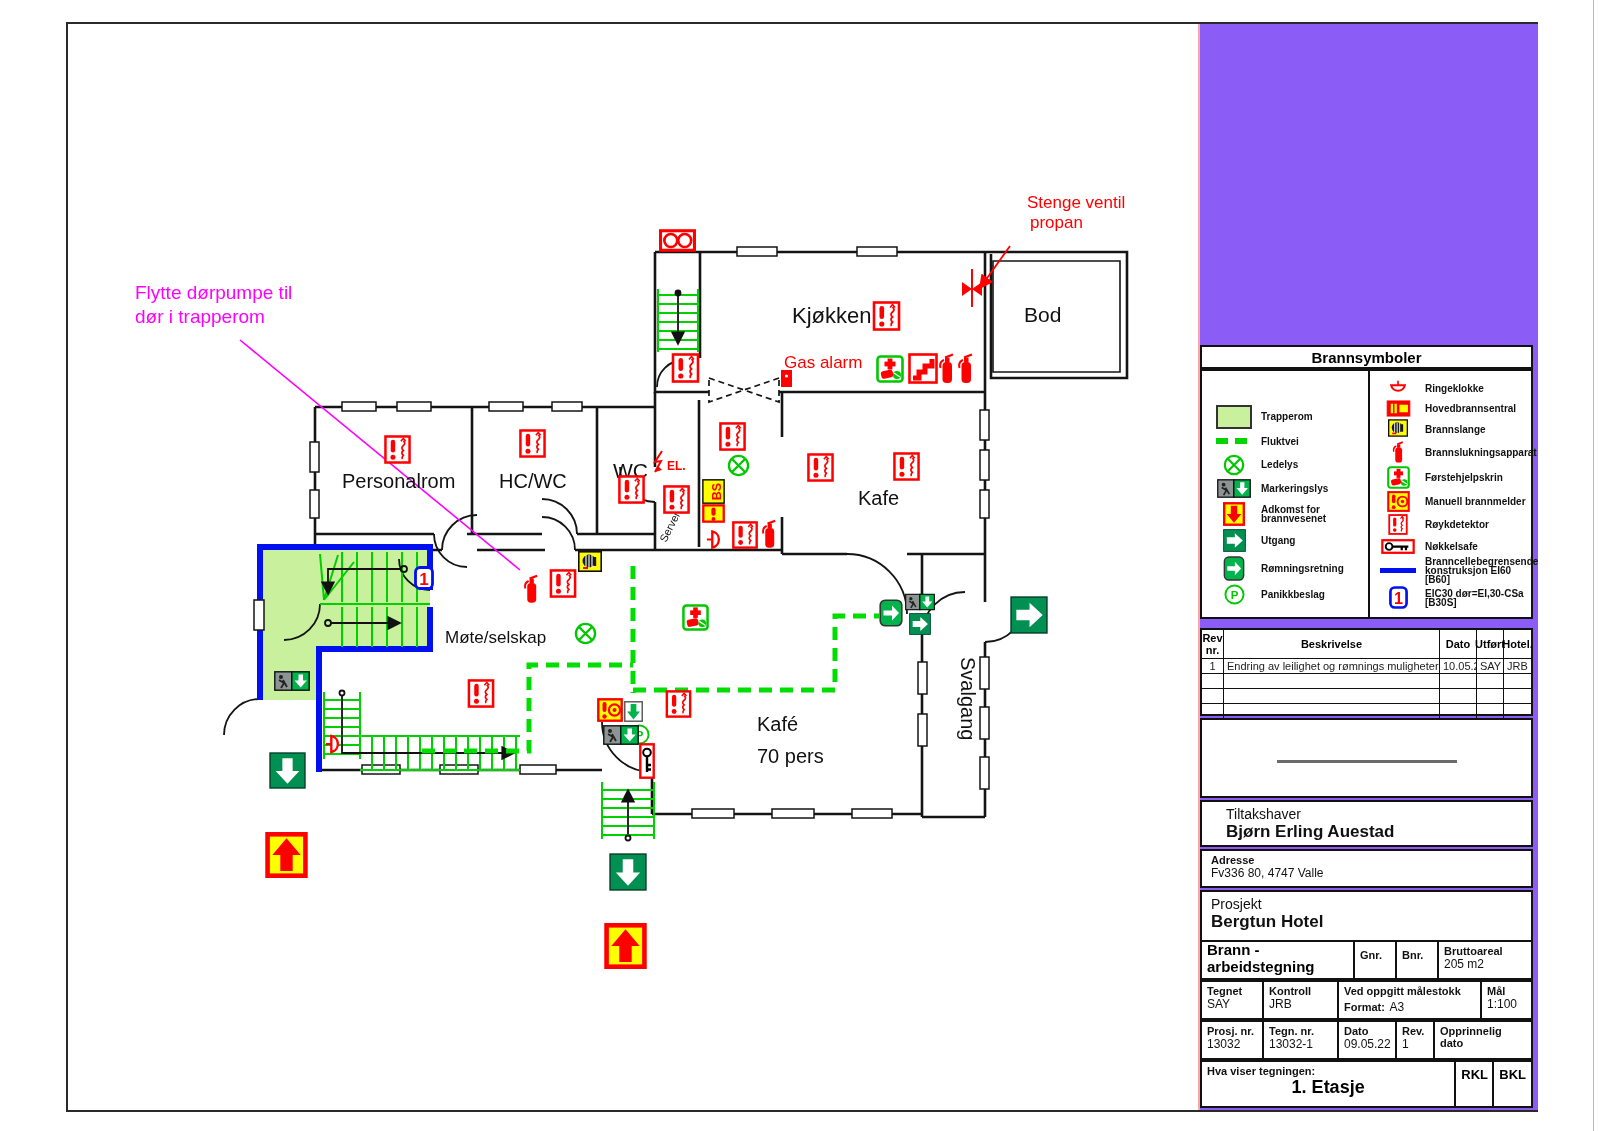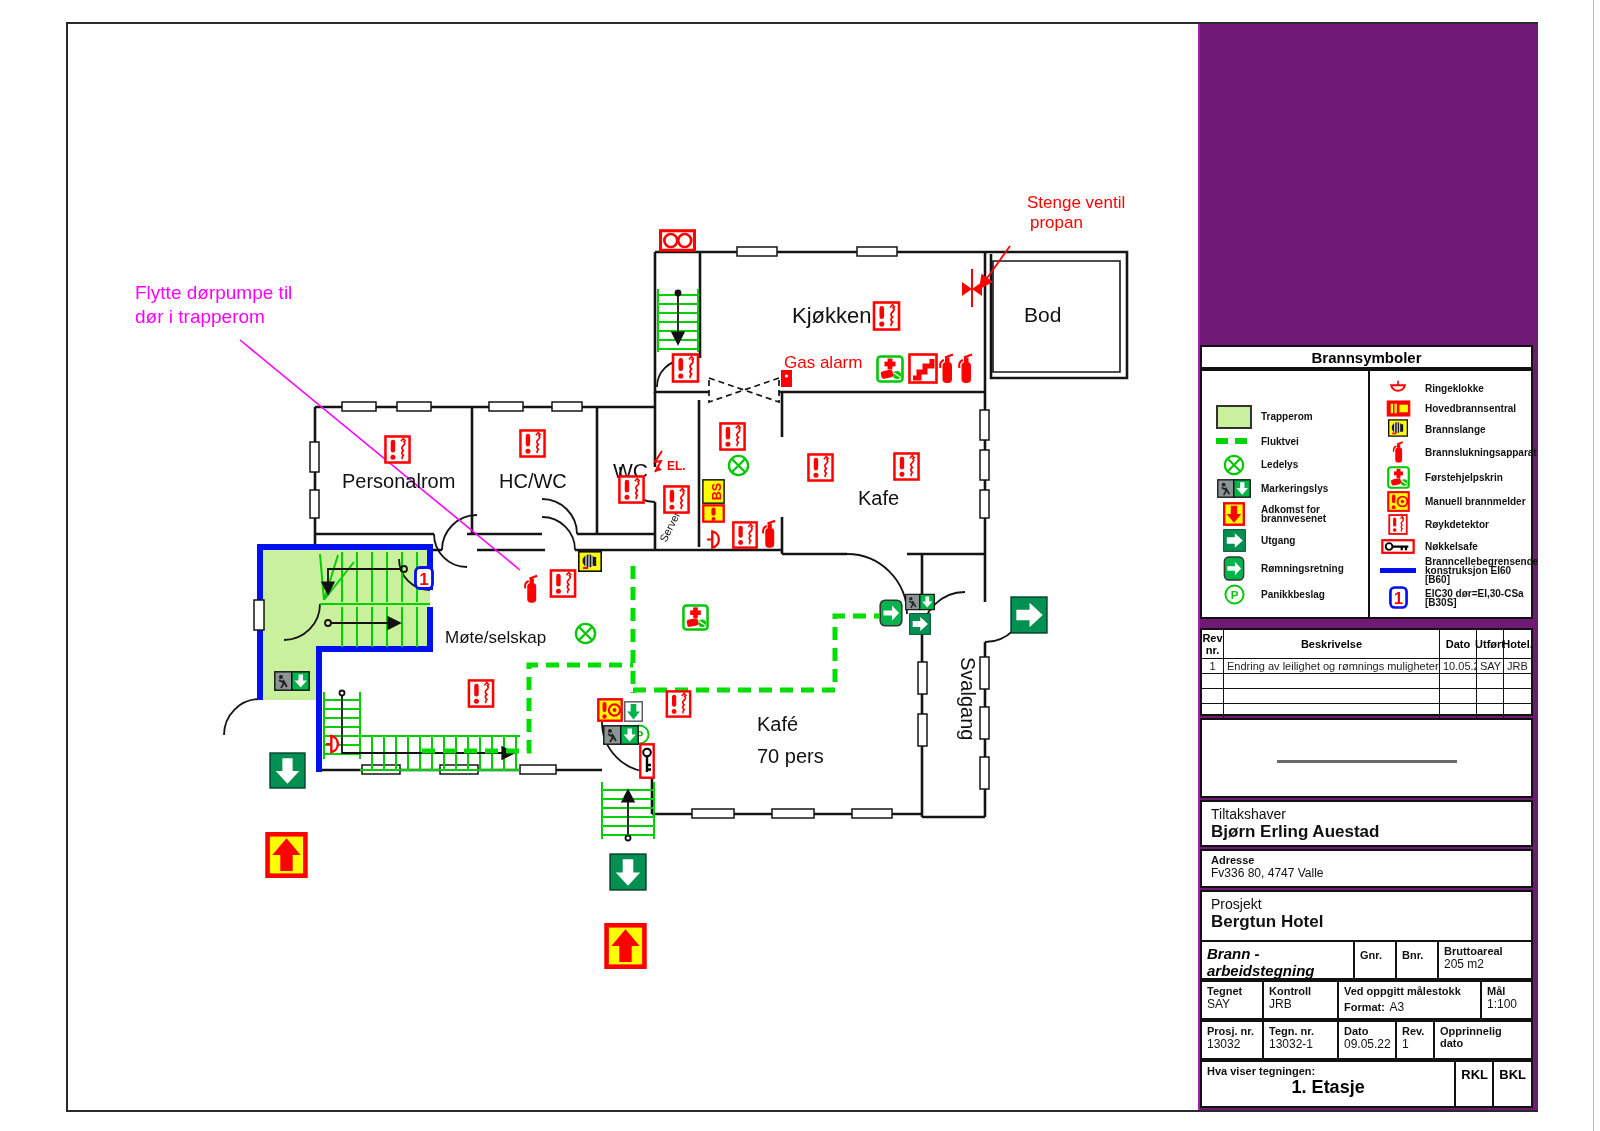--- a/index.html
+++ b/index.html
@@ -1,21 +1,21 @@
 <!DOCTYPE html>
 <html><head>
 <meta charset="utf-8">
 <style>
   html,body{margin:0;padding:0;background:#fafafa;font-family:"Liberation Sans",sans-serif;}
   #stage{position:relative;width:1600px;height:1131px;background:#fff;overflow:hidden;}
   #sheet{position:absolute;left:66px;top:22px;width:1468px;height:1086px;border:2px solid #2a2a2a;background:#fff;}
   #edge-line{position:absolute;left:1593px;top:0;width:1px;height:1131px;background:#bbb;}
   #plan-svg{position:absolute;left:0;top:0;}
   
-  #panel{position:absolute;left:1130px;top:0;width:338px;height:1086px;border-left:2px solid #a21caf;background:#701a75;}
+  #panel{position:absolute;left:1130px;top:0;width:338px;height:1086px;border-left:2px solid #fca5a5;background:#8b5cf6;}
   .pbox{position:absolute;left:0px;width:333px;border:2px solid #111;background:#fff;box-sizing:border-box;}
   .ltitle{font-weight:bold;font-size:15px;text-align:center;line-height:21px;}
   .lcols{display:flex;}
   .lcol{display:flex;flex-direction:column;justify-content:space-evenly;box-sizing:border-box;}
   .lcol.left{width:166px;padding:30px 2px 8px 14px;}
   .lcol.right{width:163px;border-left:2px solid #111;padding:6px 2px 6px 10px;}
   .lrow{display:flex;align-items:center;gap:9px;min-height:18px;}
   .llab{font-size:10px;font-weight:bold;color:#111;line-height:9px;}
   .lic{width:36px;display:flex;justify-content:center;align-items:center;flex:none;}
   .sw-trap{width:38px;height:20px;background:#c9f09c;border:2px solid #333;}
@@ -560,38 +560,38 @@
             <div class="dc" style="border-bottom:none"></div>
             <div class="dc" style="border-bottom:none"></div>
             <div class="dc last" style="border-bottom:none"></div>
     </div>
   </div>
 
   <div class="pbox" style="top:694px;height:80px;">
     <div class="fineprint"></div>
   </div>
 
-  <div class="pbox" style="top:776px;height:47px;padding:4px 9px;">
+  <div class="pbox" style="top:776px;height:47px;padding:4px 24px;">
     <div class="tb-lab2">Tiltakshaver</div>
     <div class="tb-big">Bjørn Erling Auestad</div>
   </div>
 
   <div class="pbox" style="top:825px;height:39px;padding:3px 9px;">
     <div class="tb-lab">Adresse</div>
     <div class="tb-val">Fv336 80, 4747 Valle</div>
   </div>
 
   <div class="pbox" style="top:866px;height:56px;padding:4px 9px;">
     <div class="tb-lab2">Prosjekt</div>
     <div class="tb-big">Bergtun Hotel</div>
   </div>
 
   <div class="pbox" style="top:916px;height:40px;padding:0;">
     <div class="cellrow">
-      <div class="cell" style="width:153px;display:flex;align-items:flex-start;font-style:italic;">
+      <div class="cell" style="width:153px;display:flex;align-items:flex-end;">
               <span style="font-size:15px;font-weight:bold;">Brann - arbeidstegning</span>
             </div>
       <div class="cell" style="width:42px;"><span class="tb-lab">Gnr.</span></div>
       <div class="cell" style="width:42px;"><span class="tb-lab">Bnr.</span></div>
       <div class="cell" style="flex:1;">
               <div class="tb-lab">Bruttoareal</div>
               <div class="tb-val">205 m2</div>
             </div>
     </div>
   </div>

